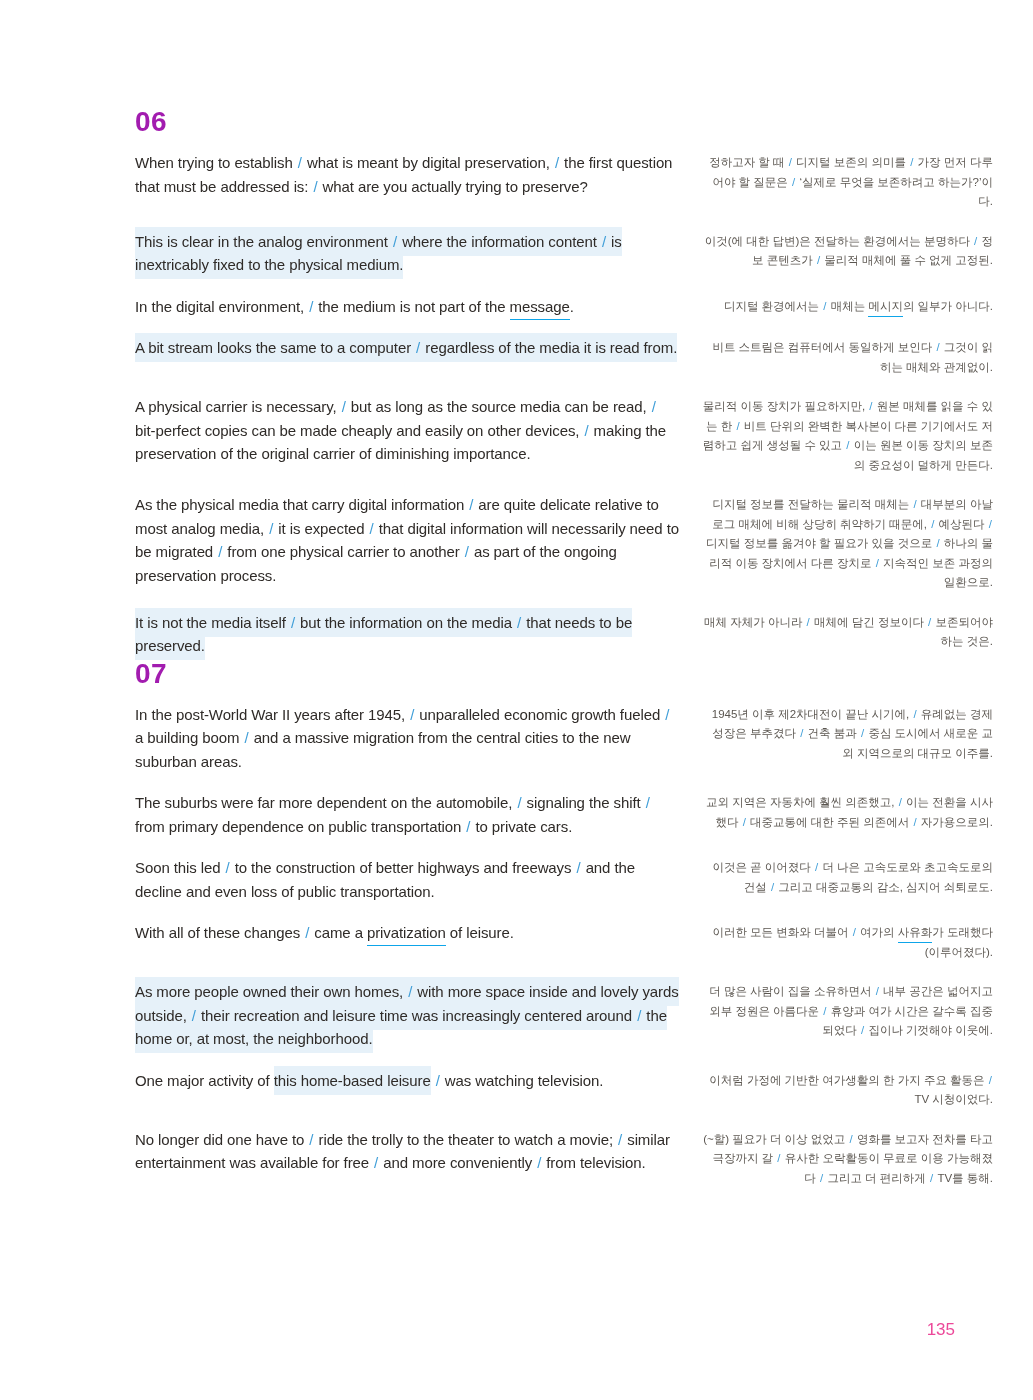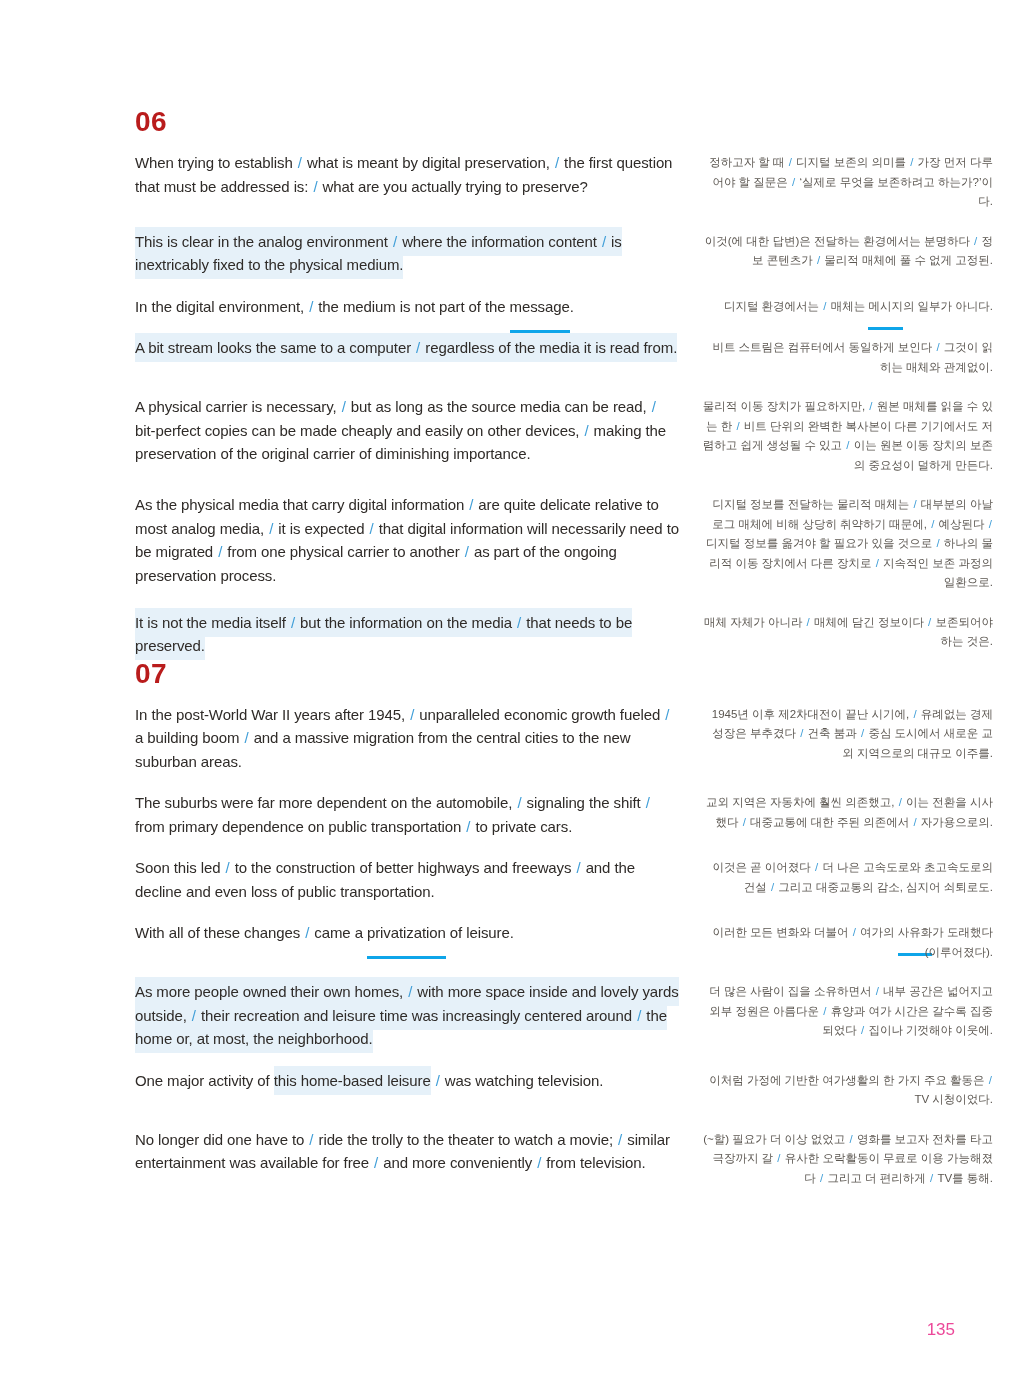--- a/index.html
+++ b/index.html
@@ -5,34 +5,34 @@
   :root { --accent:#3f9ed8; --highlight:#e6f1f9; --text-en:#2f2b28; --text-ko:#5b5650; }
   * { box-sizing:border-box; }
   html,body { margin:0; padding:0; background:#ffffff; }
   body {
     width:1033px; height:1400px; position:relative; overflow:hidden;
     font-family:"Liberation Sans","DejaVu Sans",sans-serif;
   }
   .content { position:absolute; left:135px; top:106px; width:858px; }
   section + section { }
   .section-number {
-    font-size:28px; font-weight:700; color:#b91c1c;
+    font-size:28px; font-weight:700; color:#a21caf;
     margin:0 0 13px 0; letter-spacing:0.5px;
   }
   .para-row { display:grid; grid-template-columns:546px 1fr; column-gap:20px; }
   .para-row + .para-row { margin-top:18px; }
   p.en {
     margin:0; font-size:15px; line-height:23.5px; color:var(--text-en);
     letter-spacing:-0.1px;
   }
   p.ko {
     margin:2px 0 0 0; font-size:11.5px; line-height:19.5px; color:var(--text-ko);text-align:right;
   }
   .slash { color:var(--accent); padding:0 1px; }
-  .u { border-bottom:3px solid #0ea5e9; padding-bottom:15px; }
+  .u { border-bottom:1px solid #0ea5e9; padding-bottom:4px; }
   .hl { background:var(--highlight); padding:6px 0; }
   .page-number {
     position:absolute; top:1320px; right:78px;
     font-size:17px; color:#ec4899;
   }
 </style>
 </head>
 <body>
 
 <div class="page">

